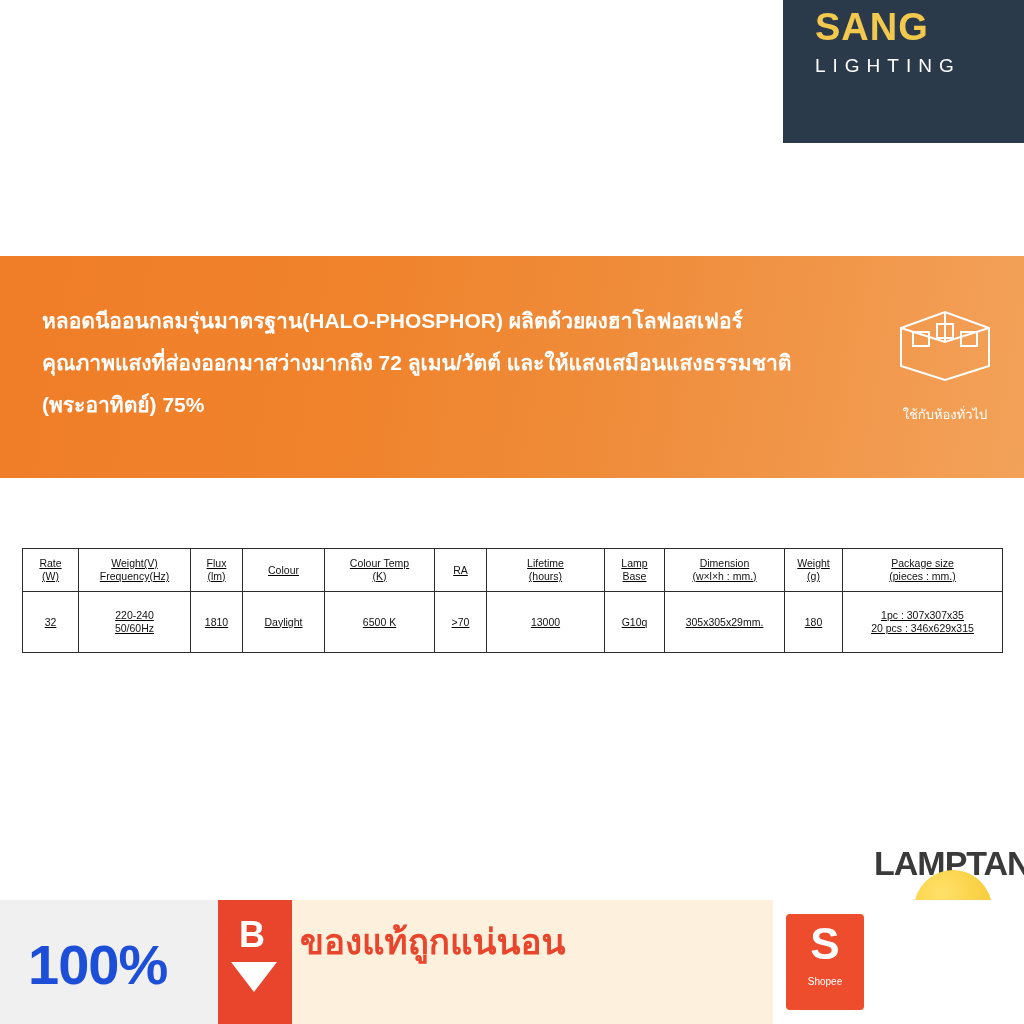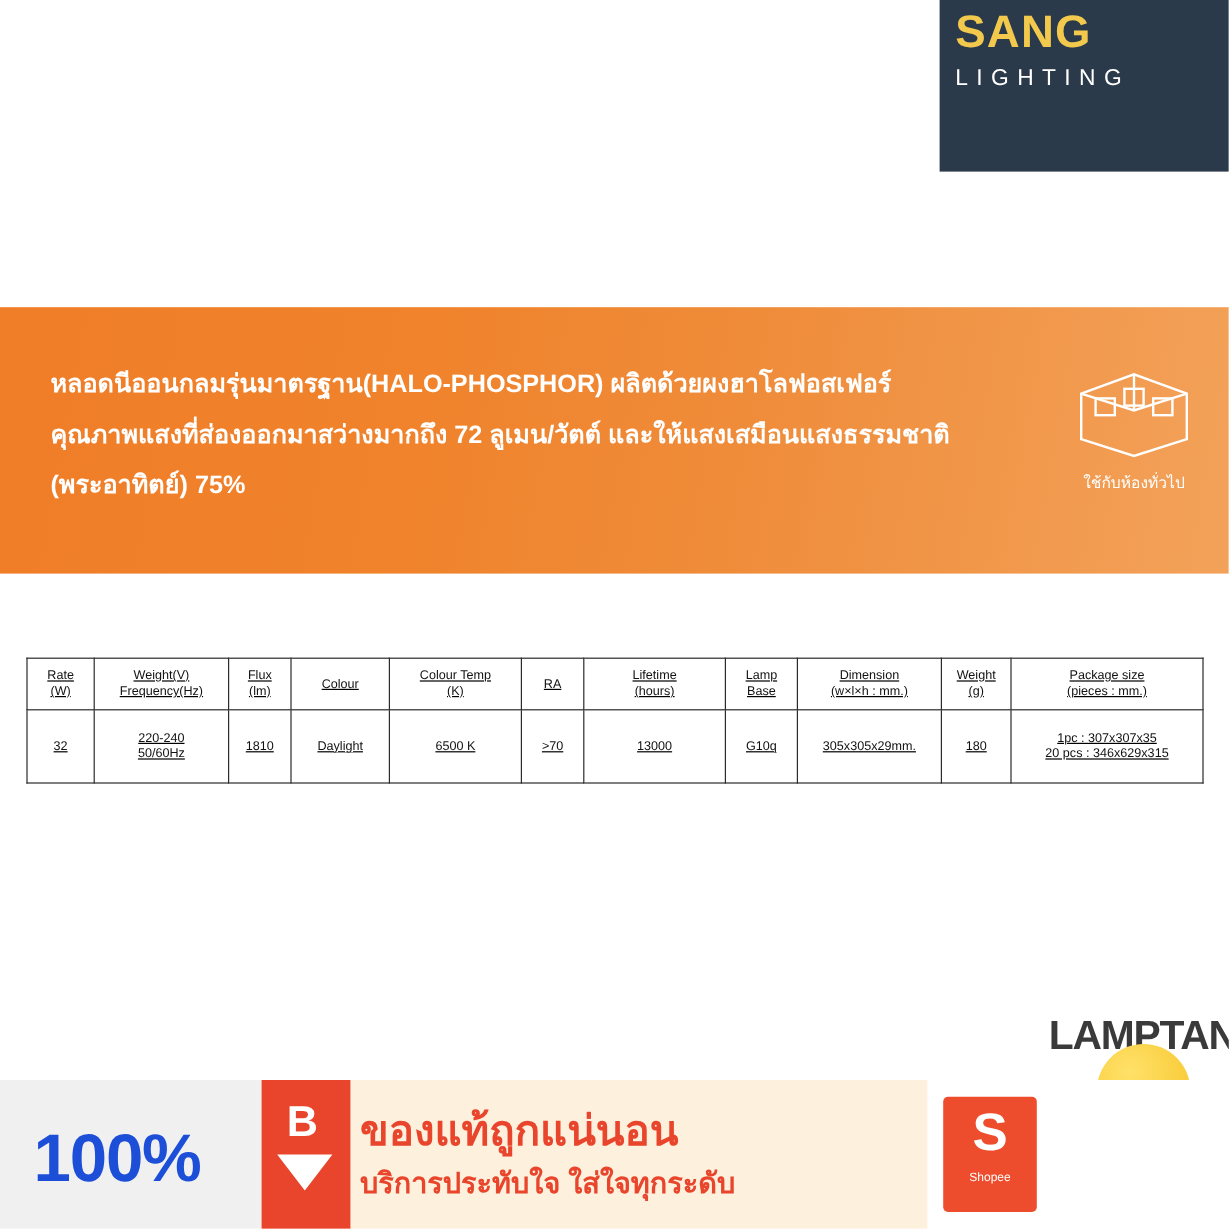--- a/index.html
+++ b/index.html
@@ -12,21 +12,21 @@
   }
 
   
   .brand-logo{
     position:absolute;
     top:0;left:783px;
     width:241px;height:143px;
     background:#2b3a4a;
     color:#f5c542;
     box-sizing:border-box;
-    padding:8px 0 0 13px;
+    padding:8px 0 0 32px;
   }
   .brand-logo .b-line{
     font-size:38px;
     font-weight:bold;
     letter-spacing:1px;
     line-height:38px;
     color:#f2c94c;
   }
   .brand-logo .b-sub{
     margin-top:9px;
@@ -56,21 +56,21 @@
   
   .room-icon-wrap{
     position:absolute;
     top:306px;left:885px;
     width:120px;
     text-align:center;
     color:#ffffff;
   }
   .room-icon-wrap svg{display:block;margin:0 auto;}
   .room-icon-caption{
-    margin-top:8px;
+    margin-top:20px;
     font-size:13px;
     color:#ffffff;
   }
 
   
   .spec-table{
     position:absolute;
     top:548px;left:22px;
     width:980px;
     border-collapse:collapse;
@@ -322,19 +322,18 @@
 
 <div class="bottom-banner">
   <div class="bb-left"></div>
   <div class="bb-100">100%</div>
   <div class="bb-mid"></div>
   <div class="bb-bflag">
     <div class="bletter">B</div>
     <div class="tri"></div>
   </div>
   <div class="bb-text1">ของแท้ถูกแน่นอน</div>
-  <div class="bb-text2">บริการประทับใจ ใส่ใจทุกระดับ</div>
   <div class="bb-right"></div>
   <div class="shopee-box">
     <div class="s-glyph">S</div>
     <div class="s-word">Shopee</div>
   </div>
 </div>
 
 </body></html>

